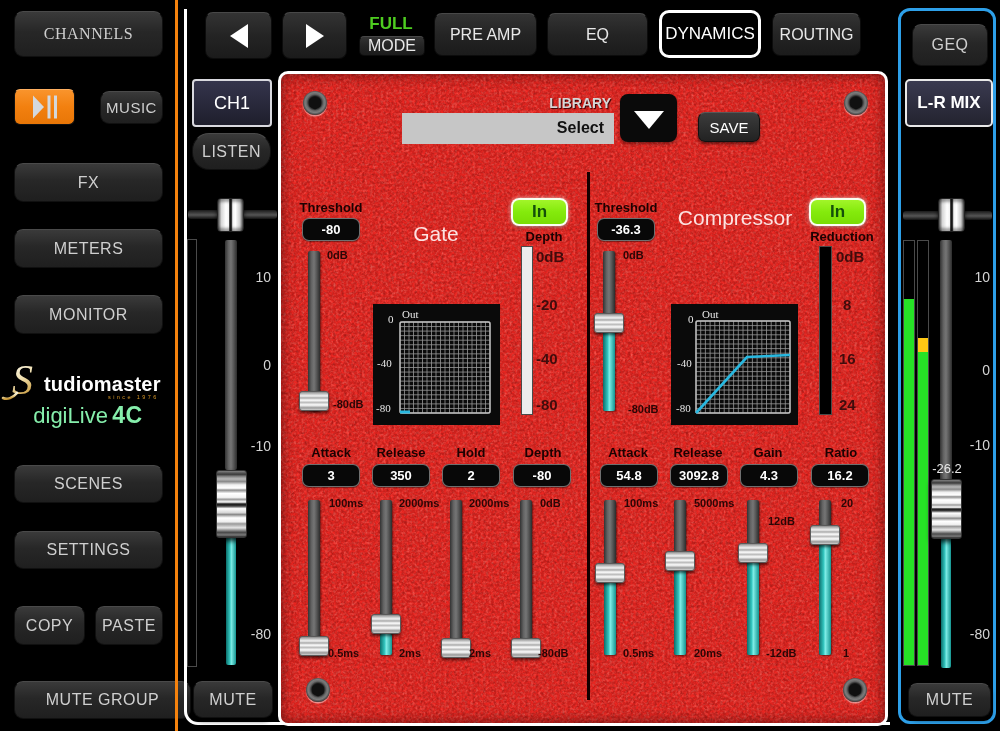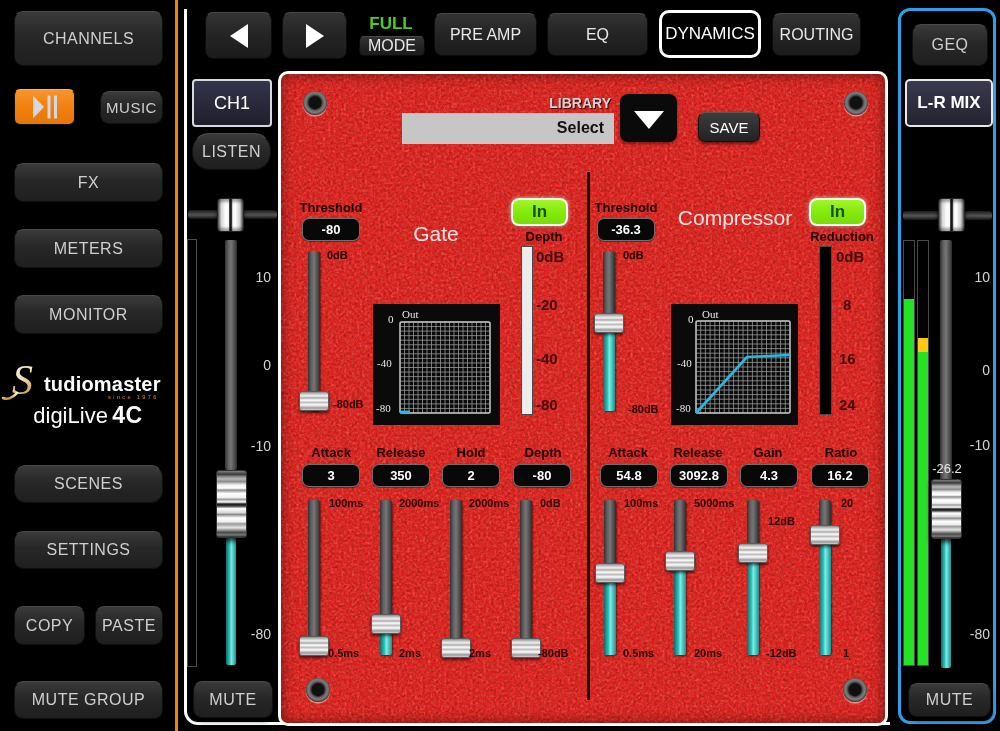--- a/index.html
+++ b/index.html
@@ -80,21 +80,21 @@
   position:absolute; width:57px; height:28px; border-radius:8px;
   background:linear-gradient(180deg,#a2f52a 0%,#84ea0c 50%,#79dd04 100%);
   border:2px solid rgba(255,255,255,.95); color:#14500a; font-size:17px; font-weight:bold;
   display:flex; align-items:center; justify-content:center;
   box-shadow:0 0 4px rgba(255,255,255,.7), 0 2px 3px rgba(0,0,0,.3);
 }
 </style>
 </head>
 <body>
 
-<div class="btn" style="left:14px;top:11px;width:149px;height:55px;">CHANNELS</div>
+<div class="btn" style="left:14px;top:11px;width:149px;height:46px;font-family:Liberation Serif, serif;">CHANNELS</div>
 <div class="btn" style="left:14px;top:89px;width:61px;height:36px;border-radius:6px;background:linear-gradient(180deg,#f9942c,#f2800f 50%,#e87607);border-top:1px solid #ffb060;">
   <svg width="28" height="24" viewBox="0 0 28 24">
     <polygon points="2,0.5 2,23.5 13,12" fill="#d4d8dc"></polygon>
     <rect x="16.5" y="0.5" width="3" height="23" fill="#d4d8dc"></rect>
     <rect x="23" y="0.5" width="3" height="23" fill="#d4d8dc"></rect>
   </svg>
 </div>
 <div class="btn" style="left:100px;top:91px;width:63px;height:33px;font-size:15px;">MUSIC</div>
 <div class="btn" style="left:14px;top:163px;width:149px;height:39px;">FX</div>
 <div class="btn" style="left:14px;top:229px;width:149px;height:39px;">METERS</div>
@@ -106,29 +106,29 @@
       <stop offset="0" stop-color="#ffffff"></stop>
         <stop offset="0.55" stop-color="#f0e0b0"></stop>
         <stop offset="1" stop-color="#c89838"></stop>
     </linearGradient>
   </defs>
   <text x="12" y="37" font-family="Liberation Serif, serif" font-style="italic" font-size="42" fill="url(#gold)">S</text>
   <path d="M17 36 C13 41 7 43 3 41" fill="none" stroke="url(#gold)" stroke-width="2.6" stroke-linecap="round"></path>
   <text x="44" y="34" fill="#fff" font-family="Liberation Sans, sans-serif" font-size="20" font-weight="bold" letter-spacing="0.2">tudiomaster</text>
   <text x="108" y="42" fill="#d89828" font-family="Liberation Sans, sans-serif" font-size="5.5" letter-spacing="2.4">since 1976</text>
 </svg>
-<div class="abs" style="left:0px;top:402px;width:176px;text-align:center;color:#ffffff;">
+<div class="abs" style="left:0px;top:402px;width:176px;text-align:center;color:#86efac;">
   <span style="font-size:22px;letter-spacing:0px;">digiLive</span> <span style="font-size:23px;font-weight:bold;letter-spacing:0.5px;">4C</span>
 </div>
 
-<div class="btn" style="left:14px;top:465px;width:149px;height:38px;border-radius:12px;">SCENES</div>
+<div class="btn" style="left:14px;top:465px;width:149px;height:38px;">SCENES</div>
 <div class="btn" style="left:14px;top:531px;width:149px;height:38px;">SETTINGS</div>
 <div class="btn" style="left:14px;top:606px;width:71px;height:39px;">COPY</div>
 <div class="btn" style="left:95px;top:606px;width:68px;height:39px;">PASTE</div>
-<div class="btn" style="left:14px;top:681px;width:149px;height:38px;">MUTE GROUP</div>
+<div class="btn" style="left:14px;top:681px;width:177px;height:38px;">MUTE GROUP</div>
 
 <div class="abs" style="left:175px;top:0;width:3px;height:731px;background:#f5820d;"></div>
 
 <div class="abs" style="left:184px;top:9px;width:706px;height:716px;border-left:3px solid #fff;border-bottom:3px solid #fff;border-radius:0 0 0 14px;"></div>
 
 <div class="tbtn" style="left:205px;top:12px;width:67px;height:47px;">
   <svg width="22" height="26" viewBox="0 0 22 26">
       <polygon points="20,1 20,25 2,13" fill="#fff"></polygon>
     </svg>
 </div>

